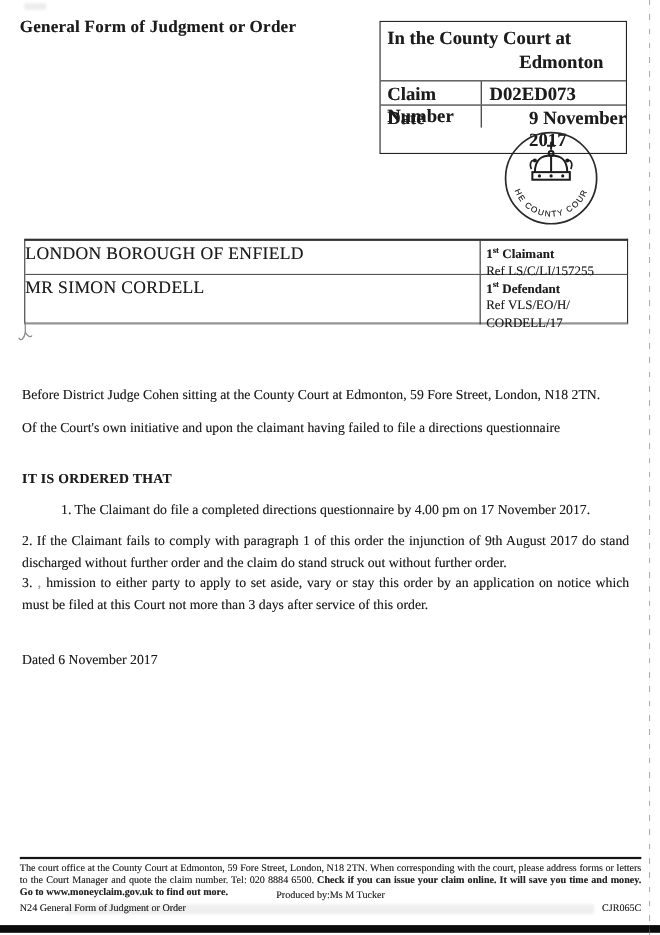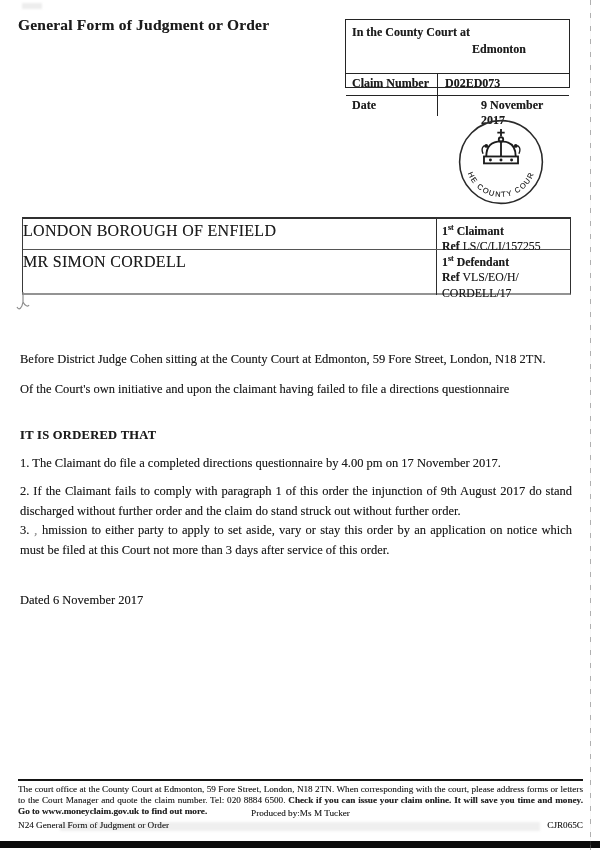--- a/index.html
+++ b/index.html
@@ -5,42 +5,42 @@
   html,body{margin:0;padding:0;background:#e8e8e8;}
   .page{
     position:relative;width:600px;height:850px;background:#ffffff;
     font-family:"Liberation Serif", serif;color:#1c1c1c;overflow:hidden;
     text-shadow:0 0 .4px rgba(20,20,20,.45);
   }
   .abs{position:absolute;}
   .doc-title{left:18px;top:16px;font-size:15.5px;font-weight:bold;letter-spacing:.2px;}
 
   
-  .court-box{left:345px;top:19px;width:225px;height:69px;border:1.6px solid #242424;font-size:12px;box-sizing:border-box;}
+  .court-box{left:345px;top:19px;width:225px;height:121px;border:1.6px solid #242424;font-size:17px;box-sizing:border-box;}
   .court-box .head{height:54px;border-bottom:1.4px solid #242424;padding:5px 6px 0 6px;font-weight:bold;box-sizing:border-box;}
   .court-box .head .cname{margin-left:120px;margin-top:2px;}
   .cb-row{display:flex;height:22px;border-bottom:1.4px solid #242424;box-sizing:border-box;}
   .cb-row:last-child{border-bottom:none;height:20px;gap:36px;}
   .cb-row .lbl{width:92px;border-right:1.4px solid #242424;font-weight:bold;padding:2px 0 0 6px;box-sizing:border-box;}
   .cb-row .val{flex:1;padding:2px 0 0 7px;font-weight:bold;}
 
   
   .seal{left:455px;top:116px;width:92px;height:92px;}
 
   
   .parties{left:22px;top:217px;width:549px;height:78px;box-sizing:border-box;
     border-top:2px solid #303030;border-left:1.6px solid #3a3a3a;border-right:1.6px solid #303030;border-bottom:2px solid #939393;}
   .p-row{display:flex;box-sizing:border-box;}
   .p-row.r1{height:31px;border-bottom:1.5px solid #555;}
   .p-row.r2{height:45px;}
   .p-name{flex:1;text-align:left;font-size:16px;padding-top:3px;letter-spacing:.3px;}
   .p-right{width:134px;border-left:1.6px solid #2e2e2e;padding:1px 4px 0 5px;font-size:11.8px;line-height:15.5px;box-sizing:border-box;}
   .p-right .role{font-weight:bold;}
   .p-right sup{font-size:8px;font-weight:bold;}
-  .p-right .reflbl{font-weight:bold;}
+  .p-right .reflbl{font-weight:normal;}
 
   
   .bodytxt{left:20px;width:552px;font-size:12.5px;line-height:19.5px;}
   .just{text-align:justify;}
   .bold{font-weight:bold;}
   .faded{color:#9a9a9a;}
 
   
   .f-rule{left:18px;top:779px;width:565px;height:2.4px;background:#151515;}
   .f-text{left:18px;top:784px;width:565px;font-size:9.2px;line-height:10.8px;text-align:justify;color:#242424;}
@@ -117,21 +117,21 @@
     </div>
   </div>
 
   <svg class="abs" style="left:16px;top:292px;width:20px;height:22px;" viewBox="0 0 20 22">
     <path d="M7 0 L7 10 C6 16 3 19 1 15 M7 10 C9 14 12 15 13 13" stroke="#8d8d8d" stroke-width="1.2" fill="none"></path>
   </svg>
 
   <div class="abs bodytxt" style="top:350px;">Before District Judge Cohen sitting at the County Court at Edmonton, 59 Fore Street, London, N18 2TN.</div>
   <div class="abs bodytxt bold" style="top:426px;letter-spacing:.3px;">IT IS ORDERED THAT</div>
   <div class="abs bodytxt" style="top:380px;">Of the Court's own initiative and upon the claimant having failed to file a directions questionnaire</div>
-  <div class="abs bodytxt" style="top:454px;">1.  The Claimant do file a completed directions questionnaire by 4.00 pm on 17 November 2017.</div>
+  <div class="abs bodytxt" style="top:454px;text-align:center;">1.  The Claimant do file a completed directions questionnaire by 4.00 pm on 17 November 2017.</div>
   <div class="abs bodytxt just" style="top:482px;">2.  If the Claimant fails to comply with paragraph 1 of this order the injunction of 9th August 2017 do stand discharged without further order and the claim do stand struck out without further order.</div>
   <div class="abs bodytxt just" style="top:521px;"><span>3.</span><span class="faded"> ‚ </span><span>hmission to either party to apply to set aside, vary or stay this order by an application on notice which must be filed at this Court not more than 3 days after service of this order.</span></div>
   <div class="abs bodytxt" style="top:591px;">Dated 6 November 2017</div>
 
   <div class="abs f-rule"></div>
   <div class="abs f-text"><span>The court office at the County Court at Edmonton, 59 Fore Street, London, N18 2TN. When corresponding with the court, please address forms or letters to the Court Manager and quote the claim number. Tel: 020 8884 6500. </span><span class="bold">Check if you can issue your claim online. It will save you time and money. Go to www.moneyclaim.gov.uk to find out more.</span></div>
   <div class="abs f-produced">Produced by:Ms M Tucker</div>
   <div class="abs smudge-band"></div>
   <div class="abs f-bottomrow">
     <span>N24 General Form of Judgment or Order</span>

